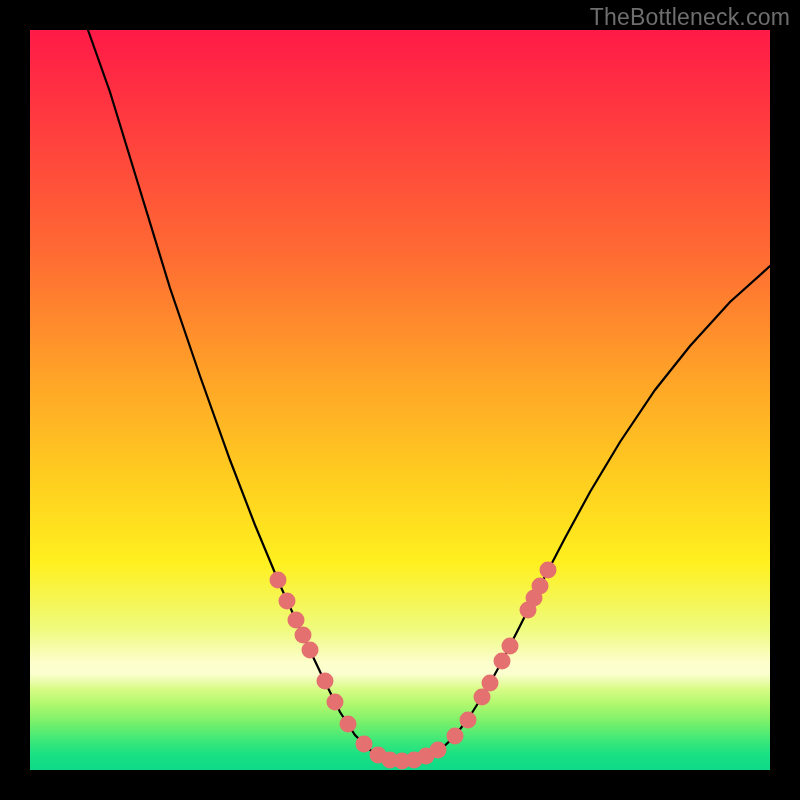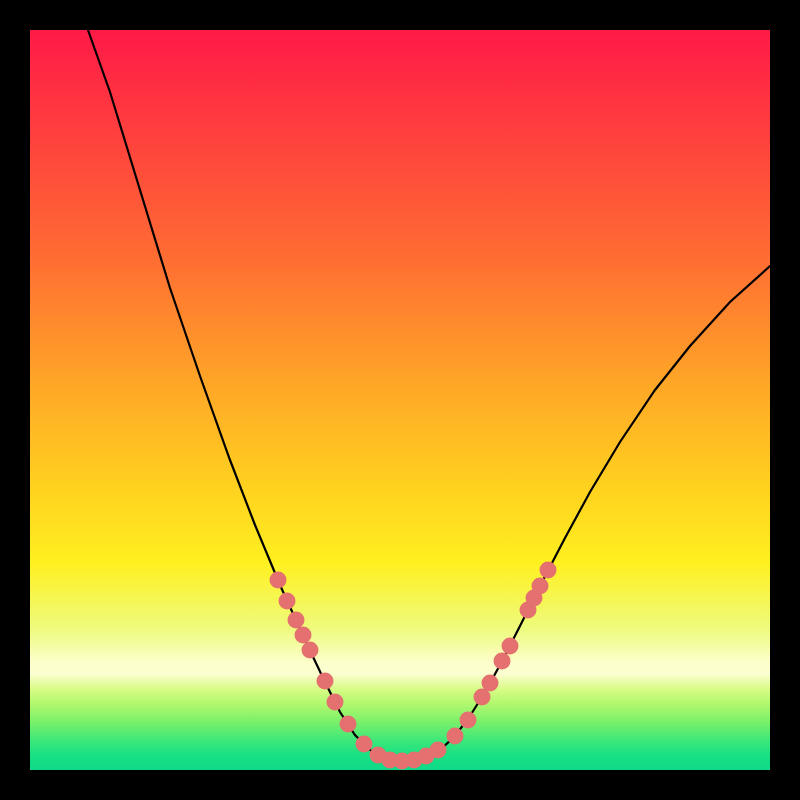--- a/index.html
+++ b/index.html
@@ -104,13 +104,14 @@
           <circle cx="460" cy="653" r="8.5" class="dot"></circle>
           <circle cx="472" cy="631" r="8.5" class="dot"></circle>
           <circle cx="480" cy="616" r="8.5" class="dot"></circle>
           <circle cx="498" cy="580" r="8.5" class="dot"></circle>
           <circle cx="504" cy="568" r="8.5" class="dot"></circle>
           <circle cx="510" cy="556" r="8.5" class="dot"></circle>
           <circle cx="518" cy="540" r="8.5" class="dot"></circle>
         </g>
     </svg>
   </div>
+  <div class="watermark">TheBottleneck.com</div>
 </div>
 
 </body></html>

